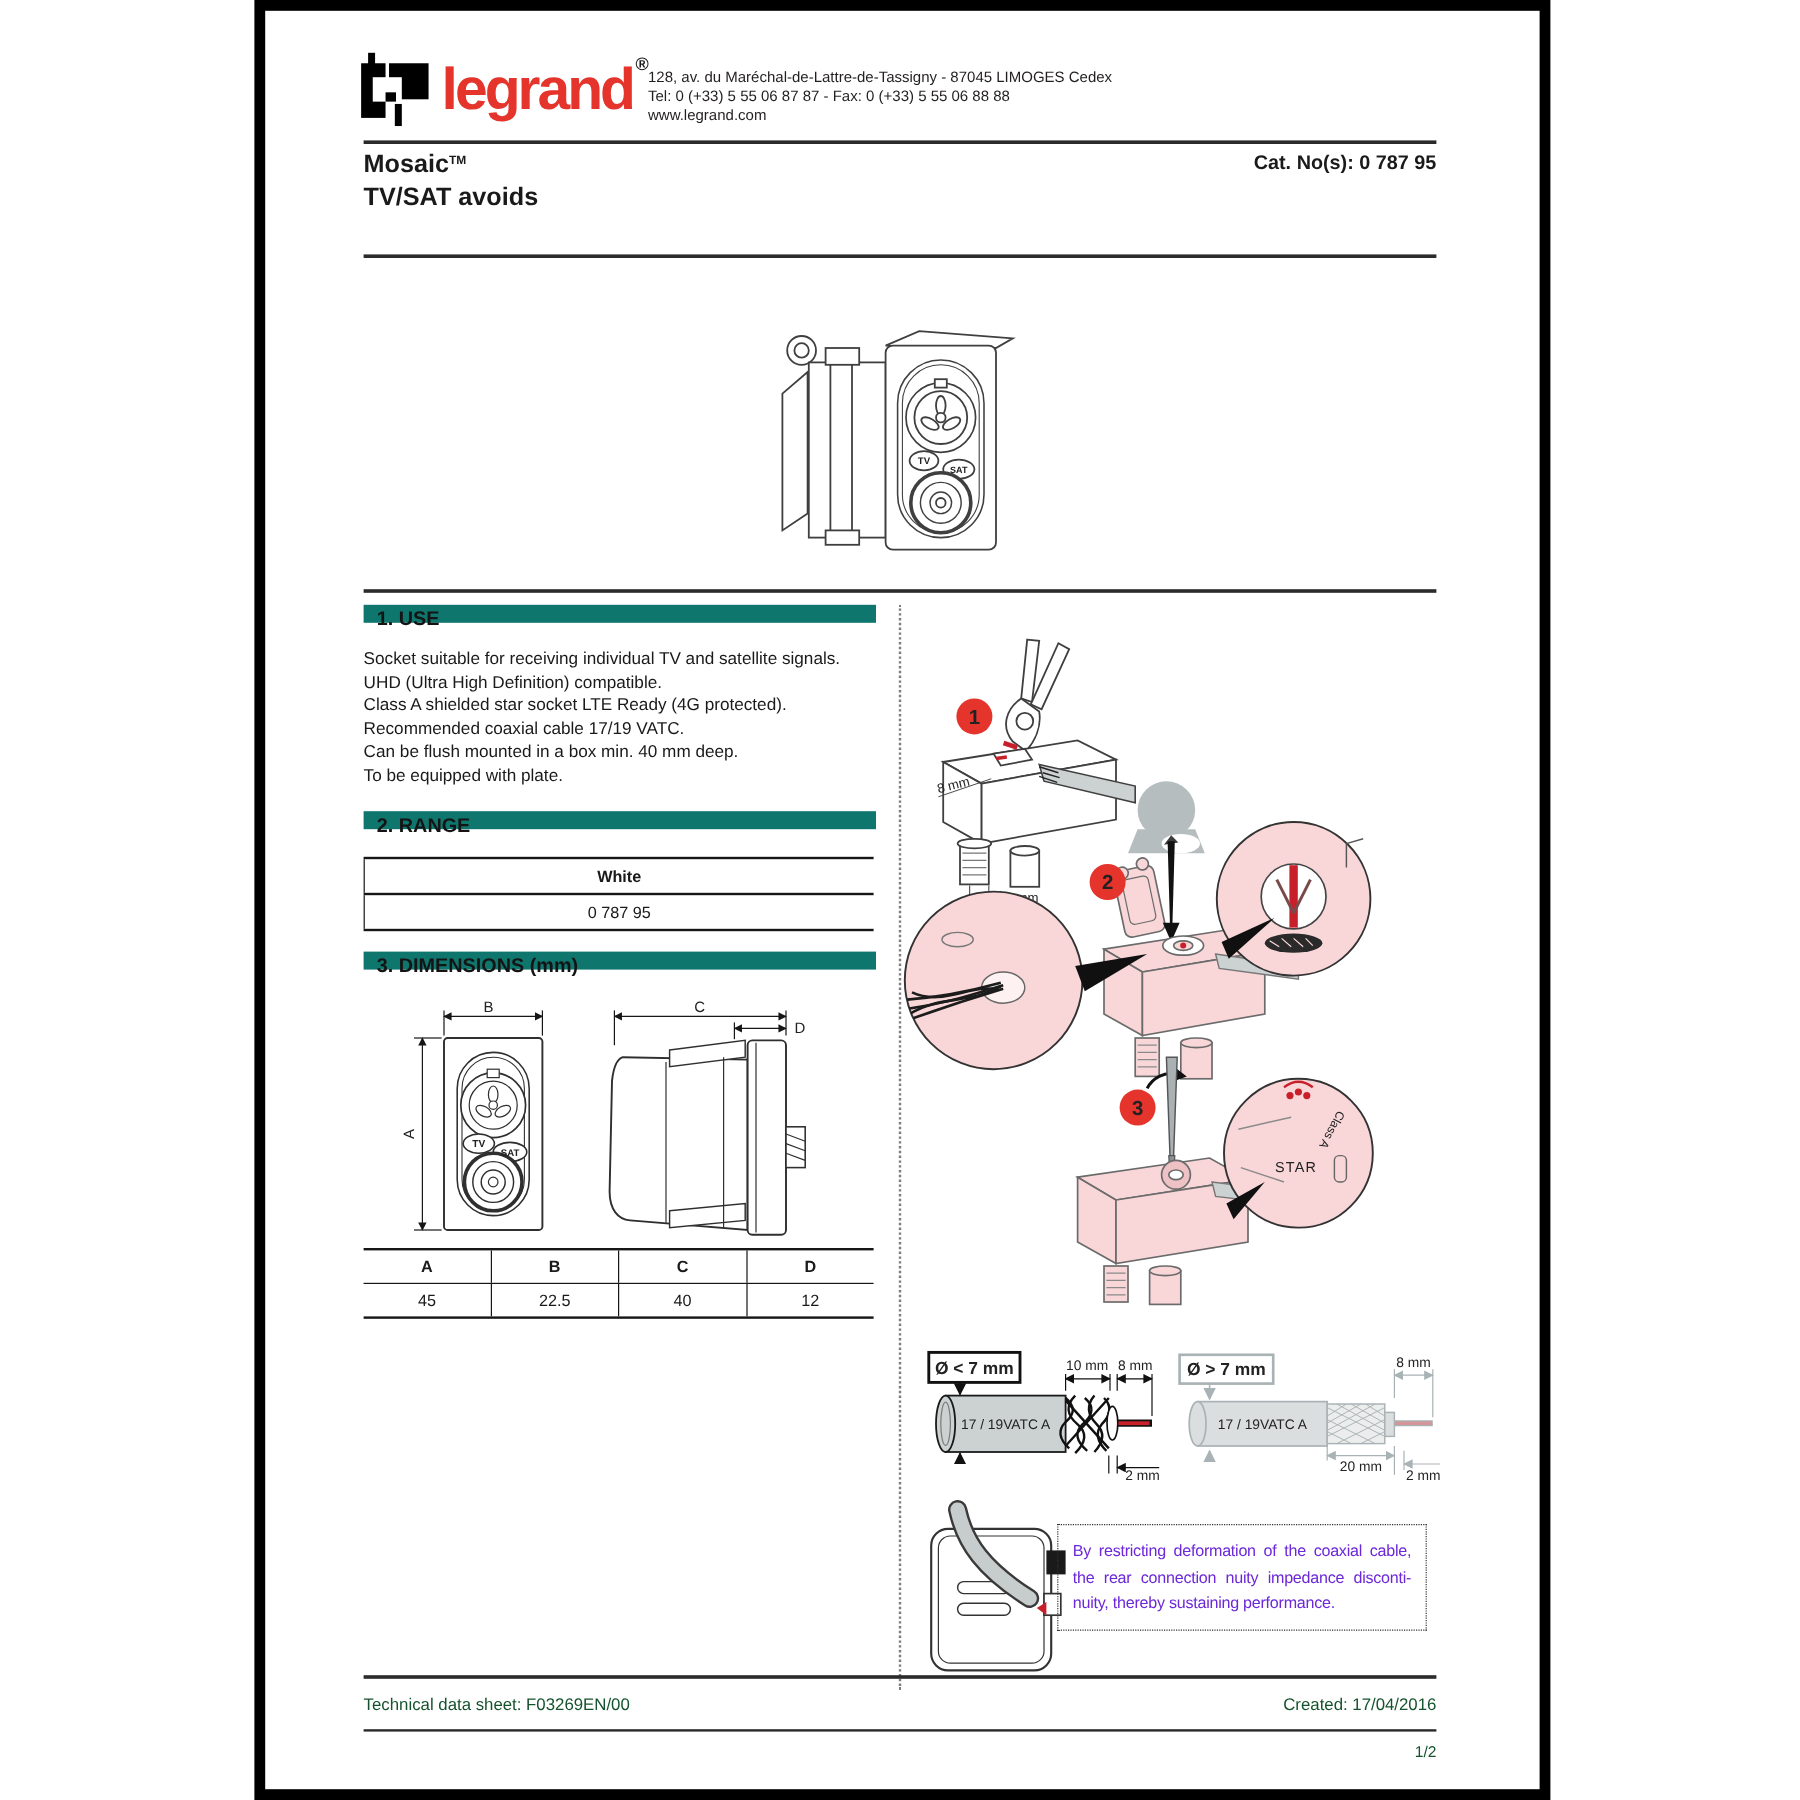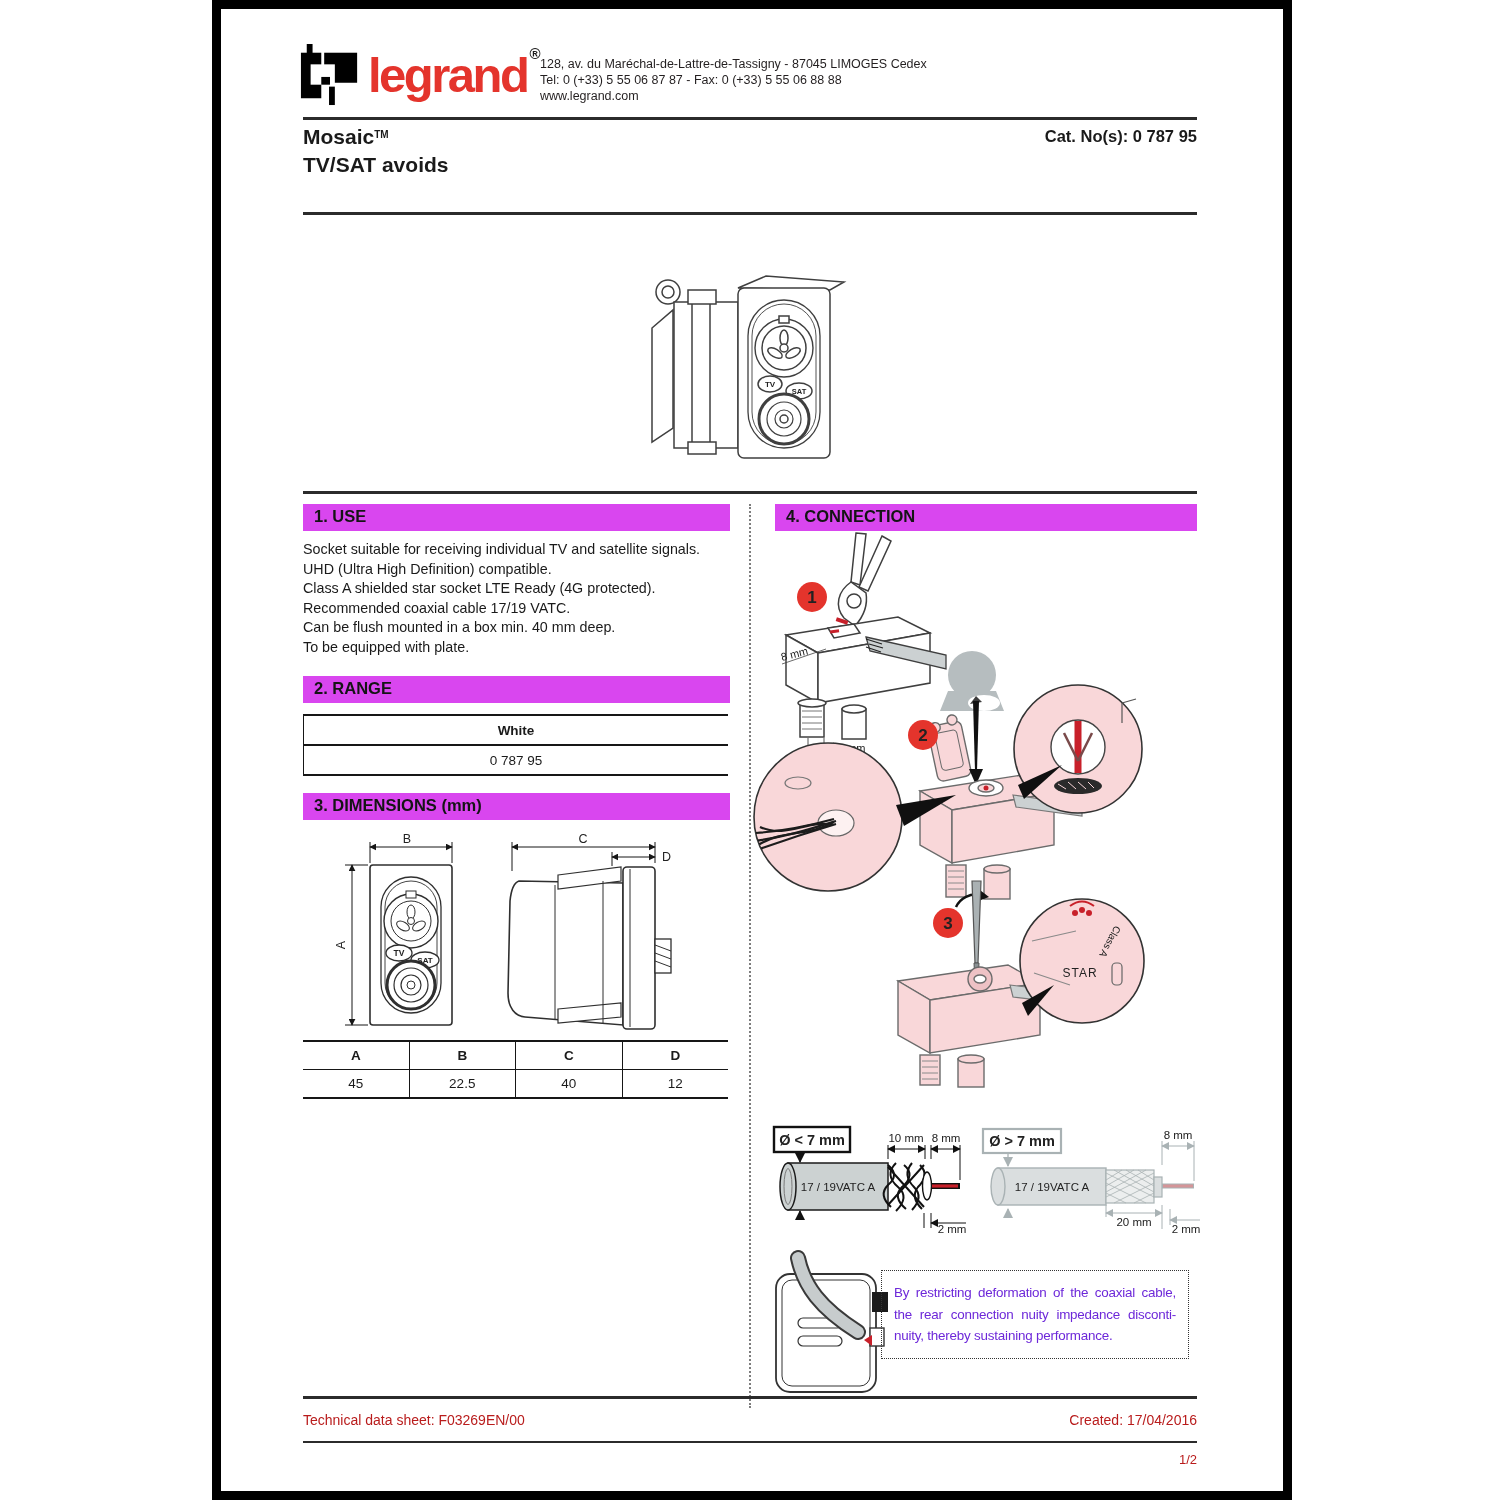--- a/index.html
+++ b/index.html
@@ -14,21 +14,21 @@
   .wordmark{color:#e4342c;font-weight:bold;font-size:49px;letter-spacing:-2.5px;
             line-height:62px;margin-left:7px;}
   .regmark{font-size:15px;font-weight:bold;color:#1a1a1a;margin-left:2px;line-height:20px;}
   .addr{position:absolute;left:540px;top:57px;font-size:12.5px;line-height:15.8px;color:#231f20;}
   .fam{position:absolute;left:303px;top:125px;font-size:21px;font-weight:bold;}
   .fam sup{font-size:10px;vertical-align:6px;}
   .prod{position:absolute;left:303px;top:153px;font-size:21px;font-weight:bold;}
   .catno{position:absolute;left:700px;top:127px;width:497px;text-align:right;
          font-size:16.5px;font-weight:bold;}
   
-  .bar{position:absolute;height:27px;background:#d946ef;font-weight:bold;font-size:16.5px;
+  .bar{position:absolute;height:15px;background:#0f766e;font-weight:bold;font-size:16.5px;
        line-height:25px;padding-left:11px;color:#141414;box-sizing:border-box;}
   .coldiv{position:absolute;left:749px;top:504px;height:904px;border-left:2px dotted #7d7d7d;}
   
   .usetext{position:absolute;left:303px;top:540px;width:440px;font-size:14.3px;line-height:19.6px;}
   
   .rtab{position:absolute;left:303px;top:714px;width:425px;font-size:13.5px;
         border-top:2px solid #161616;border-bottom:2px solid #161616;}
   .rrow{display:flex;height:28px;}
   .rrow.rhead{border-bottom:2px solid #161616;font-weight:bold;}
   .rc1{width:347px;display:flex;align-items:center;justify-content:center;}
@@ -41,21 +41,21 @@
   .dtr.dhead{border-bottom:1.5px solid #161616;font-weight:bold;}
   .dtr>div{flex:1;display:flex;align-items:center;justify-content:center;
            border-left:1.5px solid #161616;}
   .dtr>div:first-child{border-left:none;}
   
   .notebox{position:absolute;left:881px;top:1270px;width:308px;border:1.6px dotted #333;
            padding:11px 12px;font-size:13.4px;line-height:21.5px;letter-spacing:-0.2px;
            box-sizing:border-box;color:#6d28d9;}
   .notebox .j{text-align-last:justify;white-space:nowrap;overflow:hidden;}
   
-  .floor{position:absolute;font-size:14px;color:#b91c1c;}
+  .floor{position:absolute;font-size:14px;color:#14532d;}
   svg text{font-family:"Liberation Sans",sans-serif;fill:#222;}
   svg{overflow:visible;}
 </style>
 </head>
 <body>
 
 <div class="sheet">
   <div class="frame"></div>
 
   <div class="logo-wrap">
@@ -209,21 +209,20 @@
       <div>D</div>
     </div>
     <div class="dtr">
       <div>45</div>
       <div>22.5</div>
       <div>40</div>
       <div>12</div>
     </div>
   </div>
 
-  <div class="bar" style="left:775px;top:504px;width:422px">4. CONNECTION</div>
 
   <svg class="abs" style="left:770px;top:533px" width="430" height="560" viewBox="0 0 430 560">
     <defs>
       <clipPath id="c2l">
           <circle cx="58" cy="284" r="74"></circle>
         </clipPath>
     </defs>
 
     <g stroke="#3f3f3f" fill="#fff" stroke-width="1.5">
       <polygon points="86,0 96,1 90,52 81,49"></polygon>

